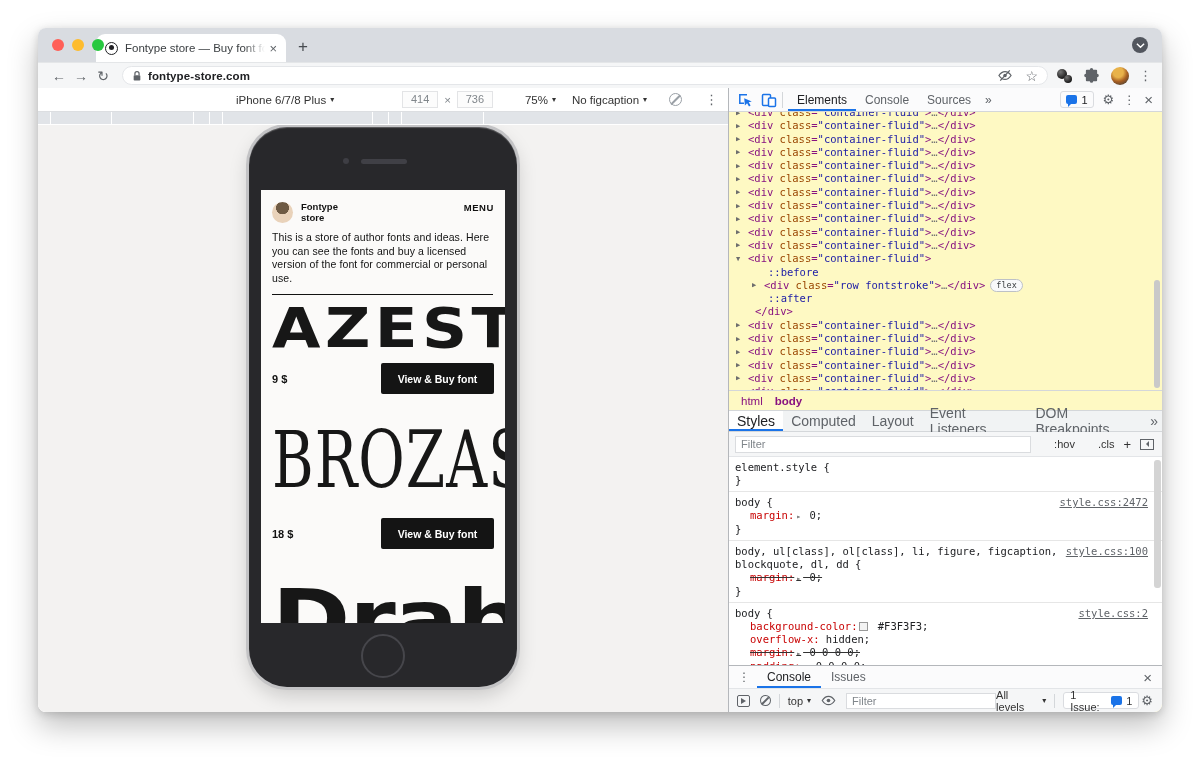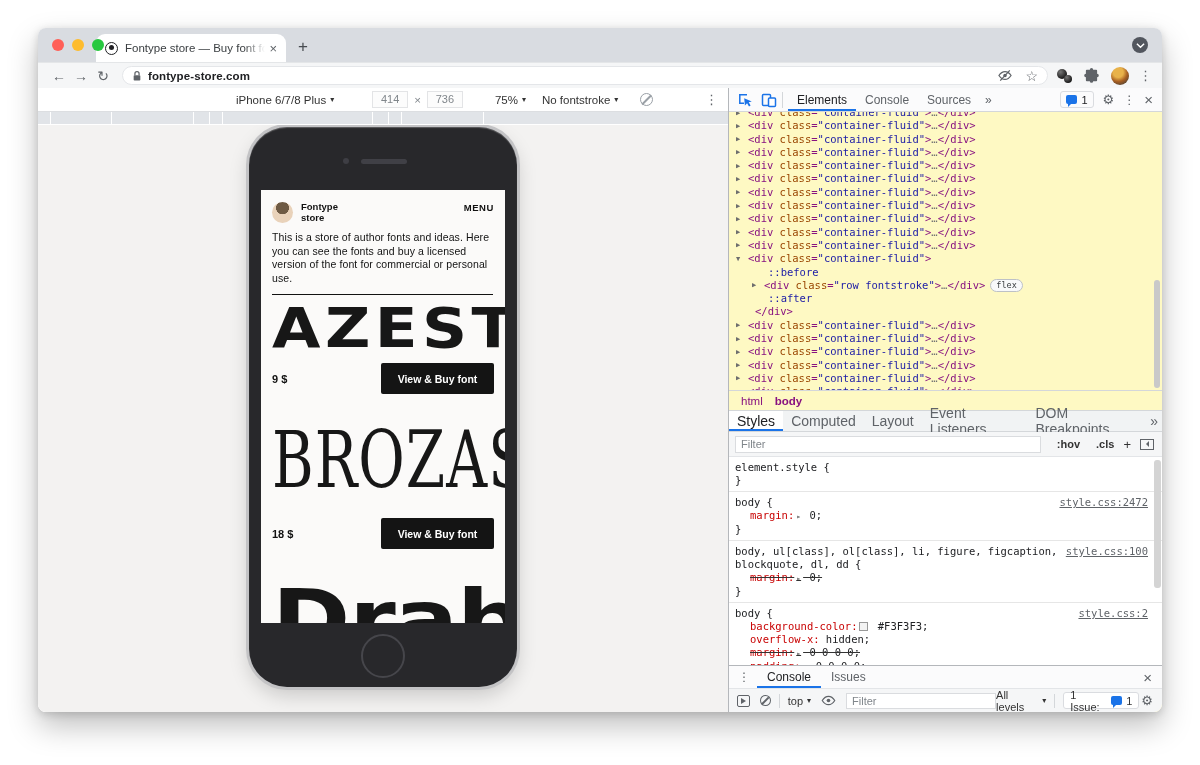--- a/index.html
+++ b/index.html
@@ -46,21 +46,21 @@
 
   
   .content { flex:1; display:flex; min-height:0; }
   .device-pane { width:691px; flex:none; display:flex; flex-direction:column; border-right:1px solid #b4b7bb; background:#fff; }
 
   
   .device-toolbar { height:24px; background:#fff; border-bottom:1px solid #dcdee1; display:flex; align-items:center;
     font-size:11.5px; color:#333; flex:none; }
   .dev-label { margin-left:198px; display:flex; align-items:center; gap:4px; }
   .caret { font-size:8px; color:#333; }
-  .dim-group { margin-left:38px; display:flex; align-items:center; gap:6px; color:#80868b; }
+  .dim-group { margin-left:68px; display:flex; align-items:center; gap:6px; color:#80868b; }
   .dim-box { width:36px; height:17px; border:1px solid #e3e4e6; background:#fcfcfc; text-align:center; line-height:15px; font-size:11px; color:#80868b; }
   .zoom-sel { margin-left:32px; display:flex; align-items:center; gap:4px; }
   .throt-sel { margin-left:16px; display:flex; align-items:center; gap:4px; }
   .rotate-icon { margin-left:22px; width:13px; height:13px; border:1.5px solid #9aa0a6; border-radius:50%; position:relative; }
   .rotate-icon::after { content:""; position:absolute; left:-1px; top:4.5px; width:13px; height:1.5px; background:#9aa0a6; transform:rotate(-45deg); }
   .dev-dots { margin-left:auto; margin-right:10px; font-size:13px; color:#5f6368; }
 
   
   .mq-bar { height:13px; background:#fff; display:flex; gap:1px; padding-top:0; flex:none; }
   .mq-seg { background:#e1e4e8; height:12px; }
@@ -137,21 +137,21 @@
     display:flex; align-items:center; font-size:14px; color:#5f6368; }
   .side-tab { padding:0 8px; height:100%; display:flex; align-items:center; }
   .side-tab.active { color:#202124; box-shadow:inset 0 -2px 0 #1a73e8; background:#fff; }
   .side-more { padding:0 4px; }
 
   
   .filter-row { height:25px; flex:none; background:#f5f6f7; display:flex; align-items:center; border-bottom:1px solid #e3e5e8; }
   .filter-input { flex:1; height:17px; margin-left:6px; border:1px solid #dadcdf; background:#fff; font-size:11px;
     padding:0 5px; color:#333; font-family:"Liberation Sans",sans-serif; }
   .filter-input::placeholder { color:#80868b; }
-  .hovcls { font-size:11px; color:#333; margin-left:16px;font-weight:bold; }
+  .hovcls { font-size:11px; color:#333; margin-left:23px; }
   .plus { font-size:13px; color:#333; margin-left:9px; position:relative; }
   .panel-icon { width:14px; height:11px; border:1px solid #5f6368; margin:0 8px 0 9px; display:flex; align-items:center; justify-content:flex-start; }
   .panel-icon::before { content:""; border:3px solid transparent; border-right-color:#5f6368; margin-left:2px; }
 
   
   .styles-body { height:208px; flex:none; overflow:hidden; font-family:"DejaVu Sans Mono",monospace; font-size:10.5px;
     line-height:13px; position:relative; background:#fff; }
   .rule { border-bottom:1px solid #e6e6e6; padding:4px 14px 4px 6px; }
   .rule-link { float:right; color:#5f6368; text-decoration:underline; }
   .sel { color:#202124; }
@@ -252,21 +252,21 @@
           <span class="dim-group">
             <span class="dim-box">414</span>
             <span>×</span>
             <span class="dim-box">736</span>
           </span>
           <span class="zoom-sel">
             <span>75%</span>
             <span class="caret">▾</span>
           </span>
           <span class="throt-sel">
-            <span>No fontstroke</span>
+            <span>No figcaption</span>
             <span class="caret">▾</span>
           </span>
           <span class="rotate-icon"></span>
           <span class="dev-dots">⋮</span>
         </div>
 
         <div class="mq-bar" id="mq-bar">
             <span class="mq-seg" style="width: 12px;"></span>
             <span class="mq-seg" style="width: 61px;"></span>
             <span class="mq-seg" style="width: 82px;"></span>

